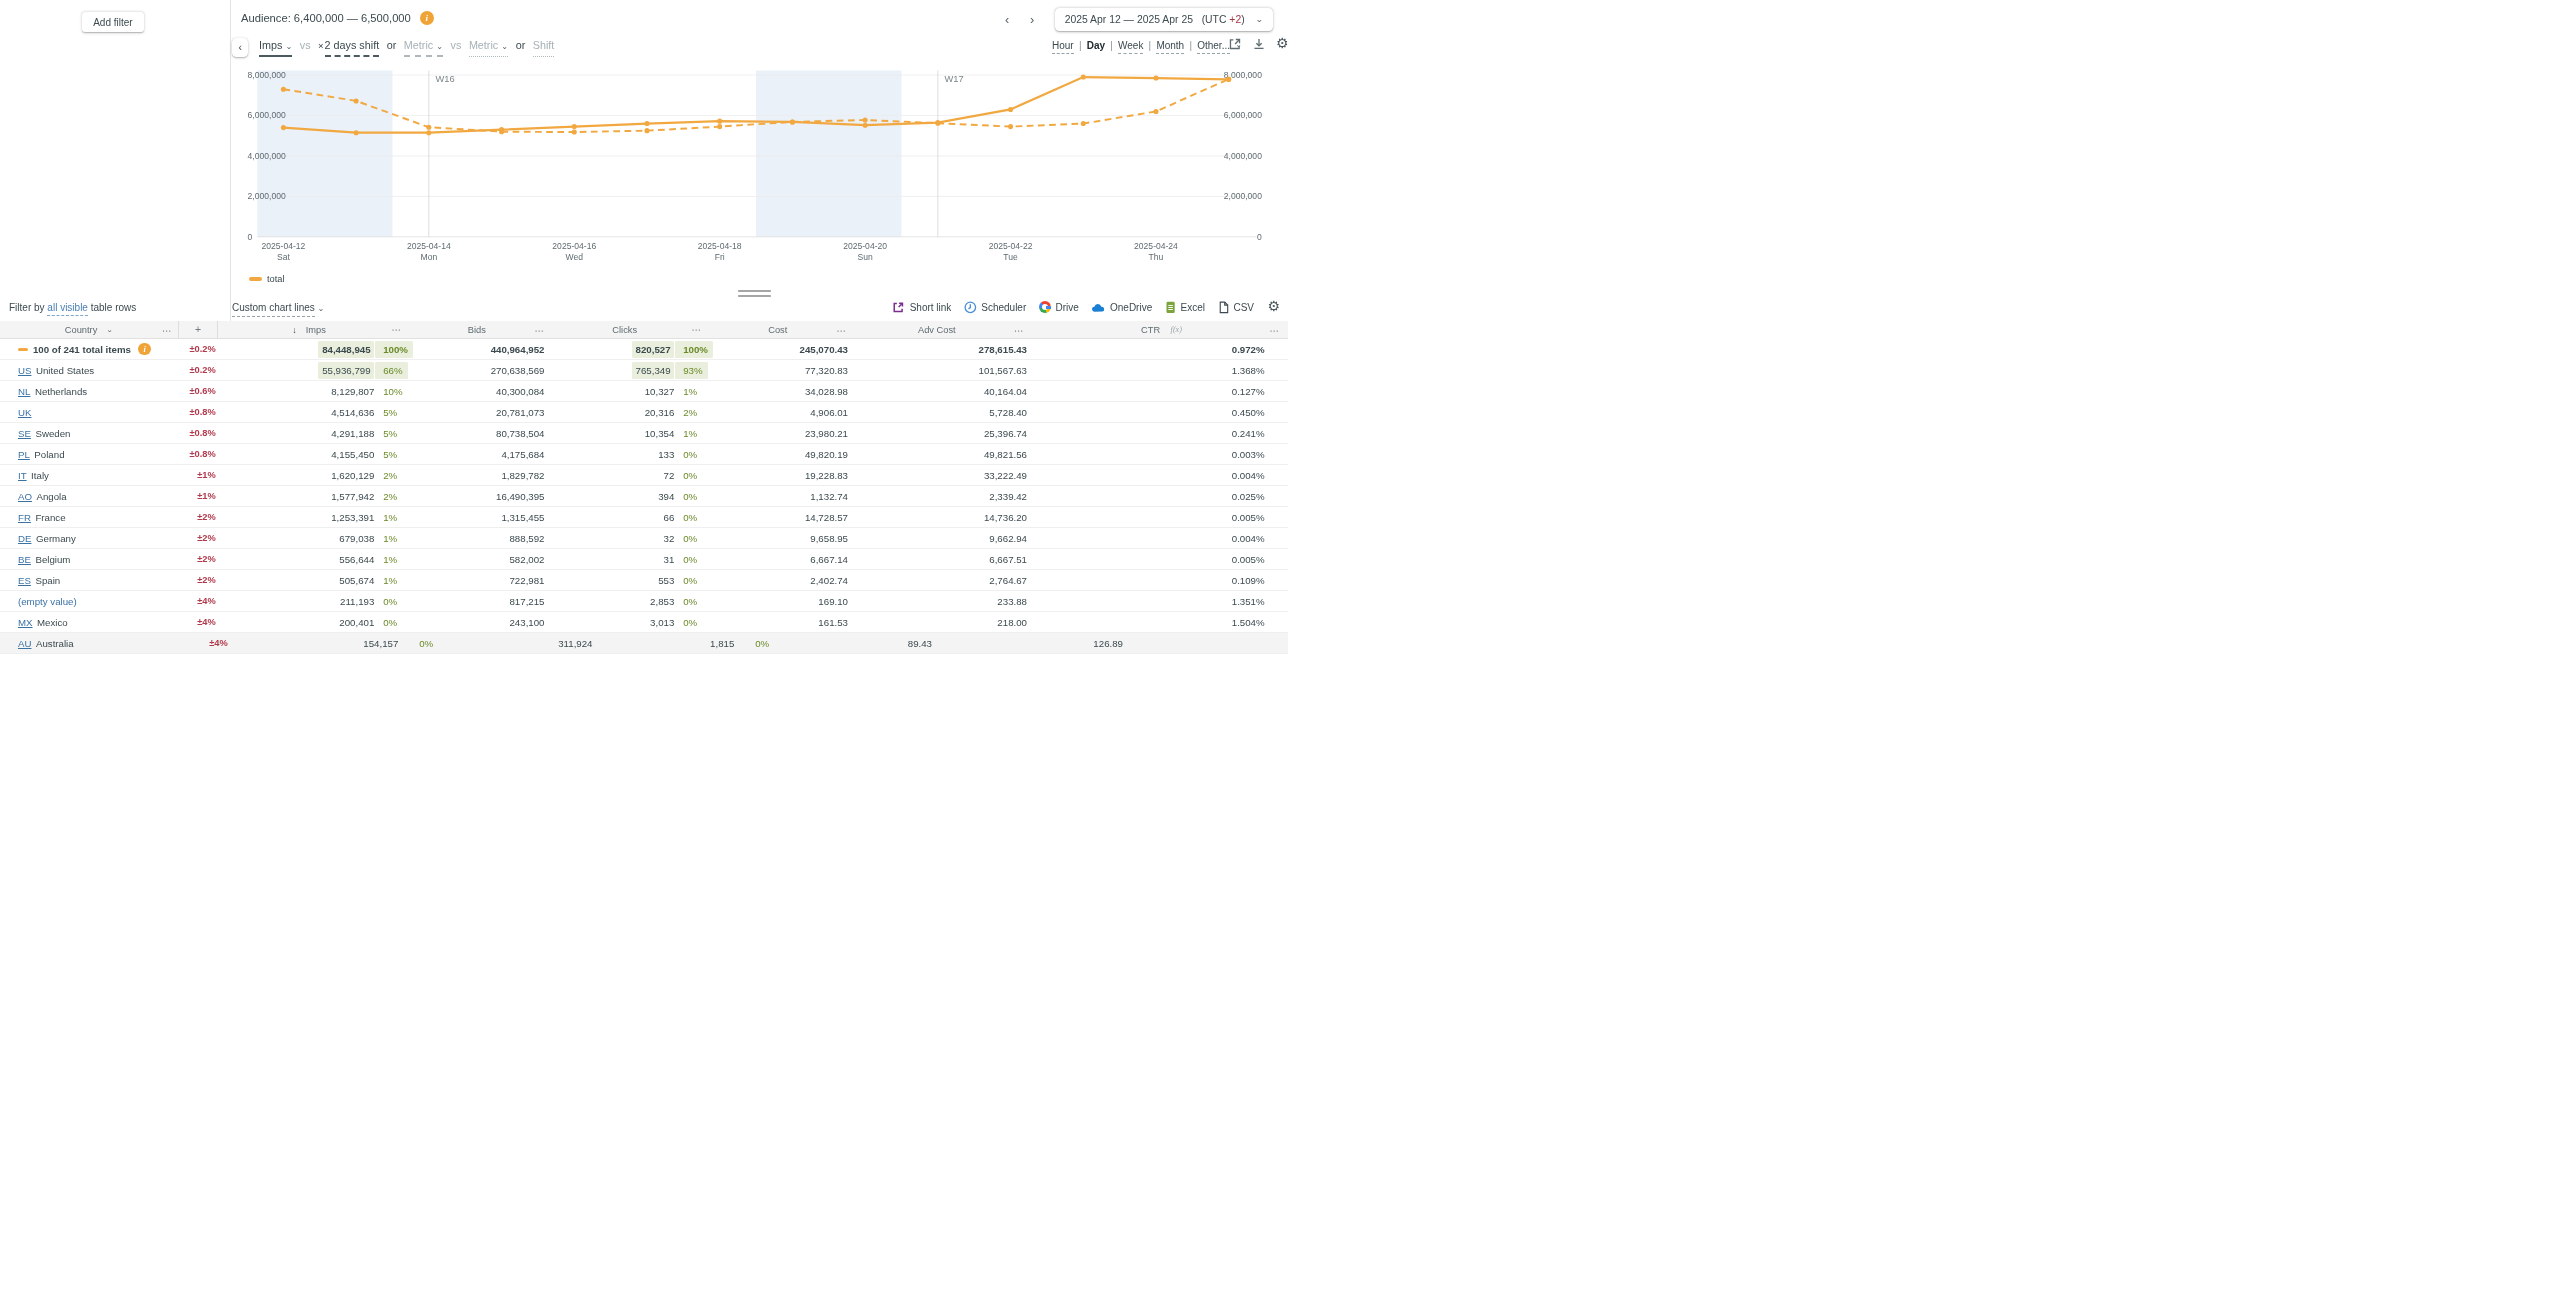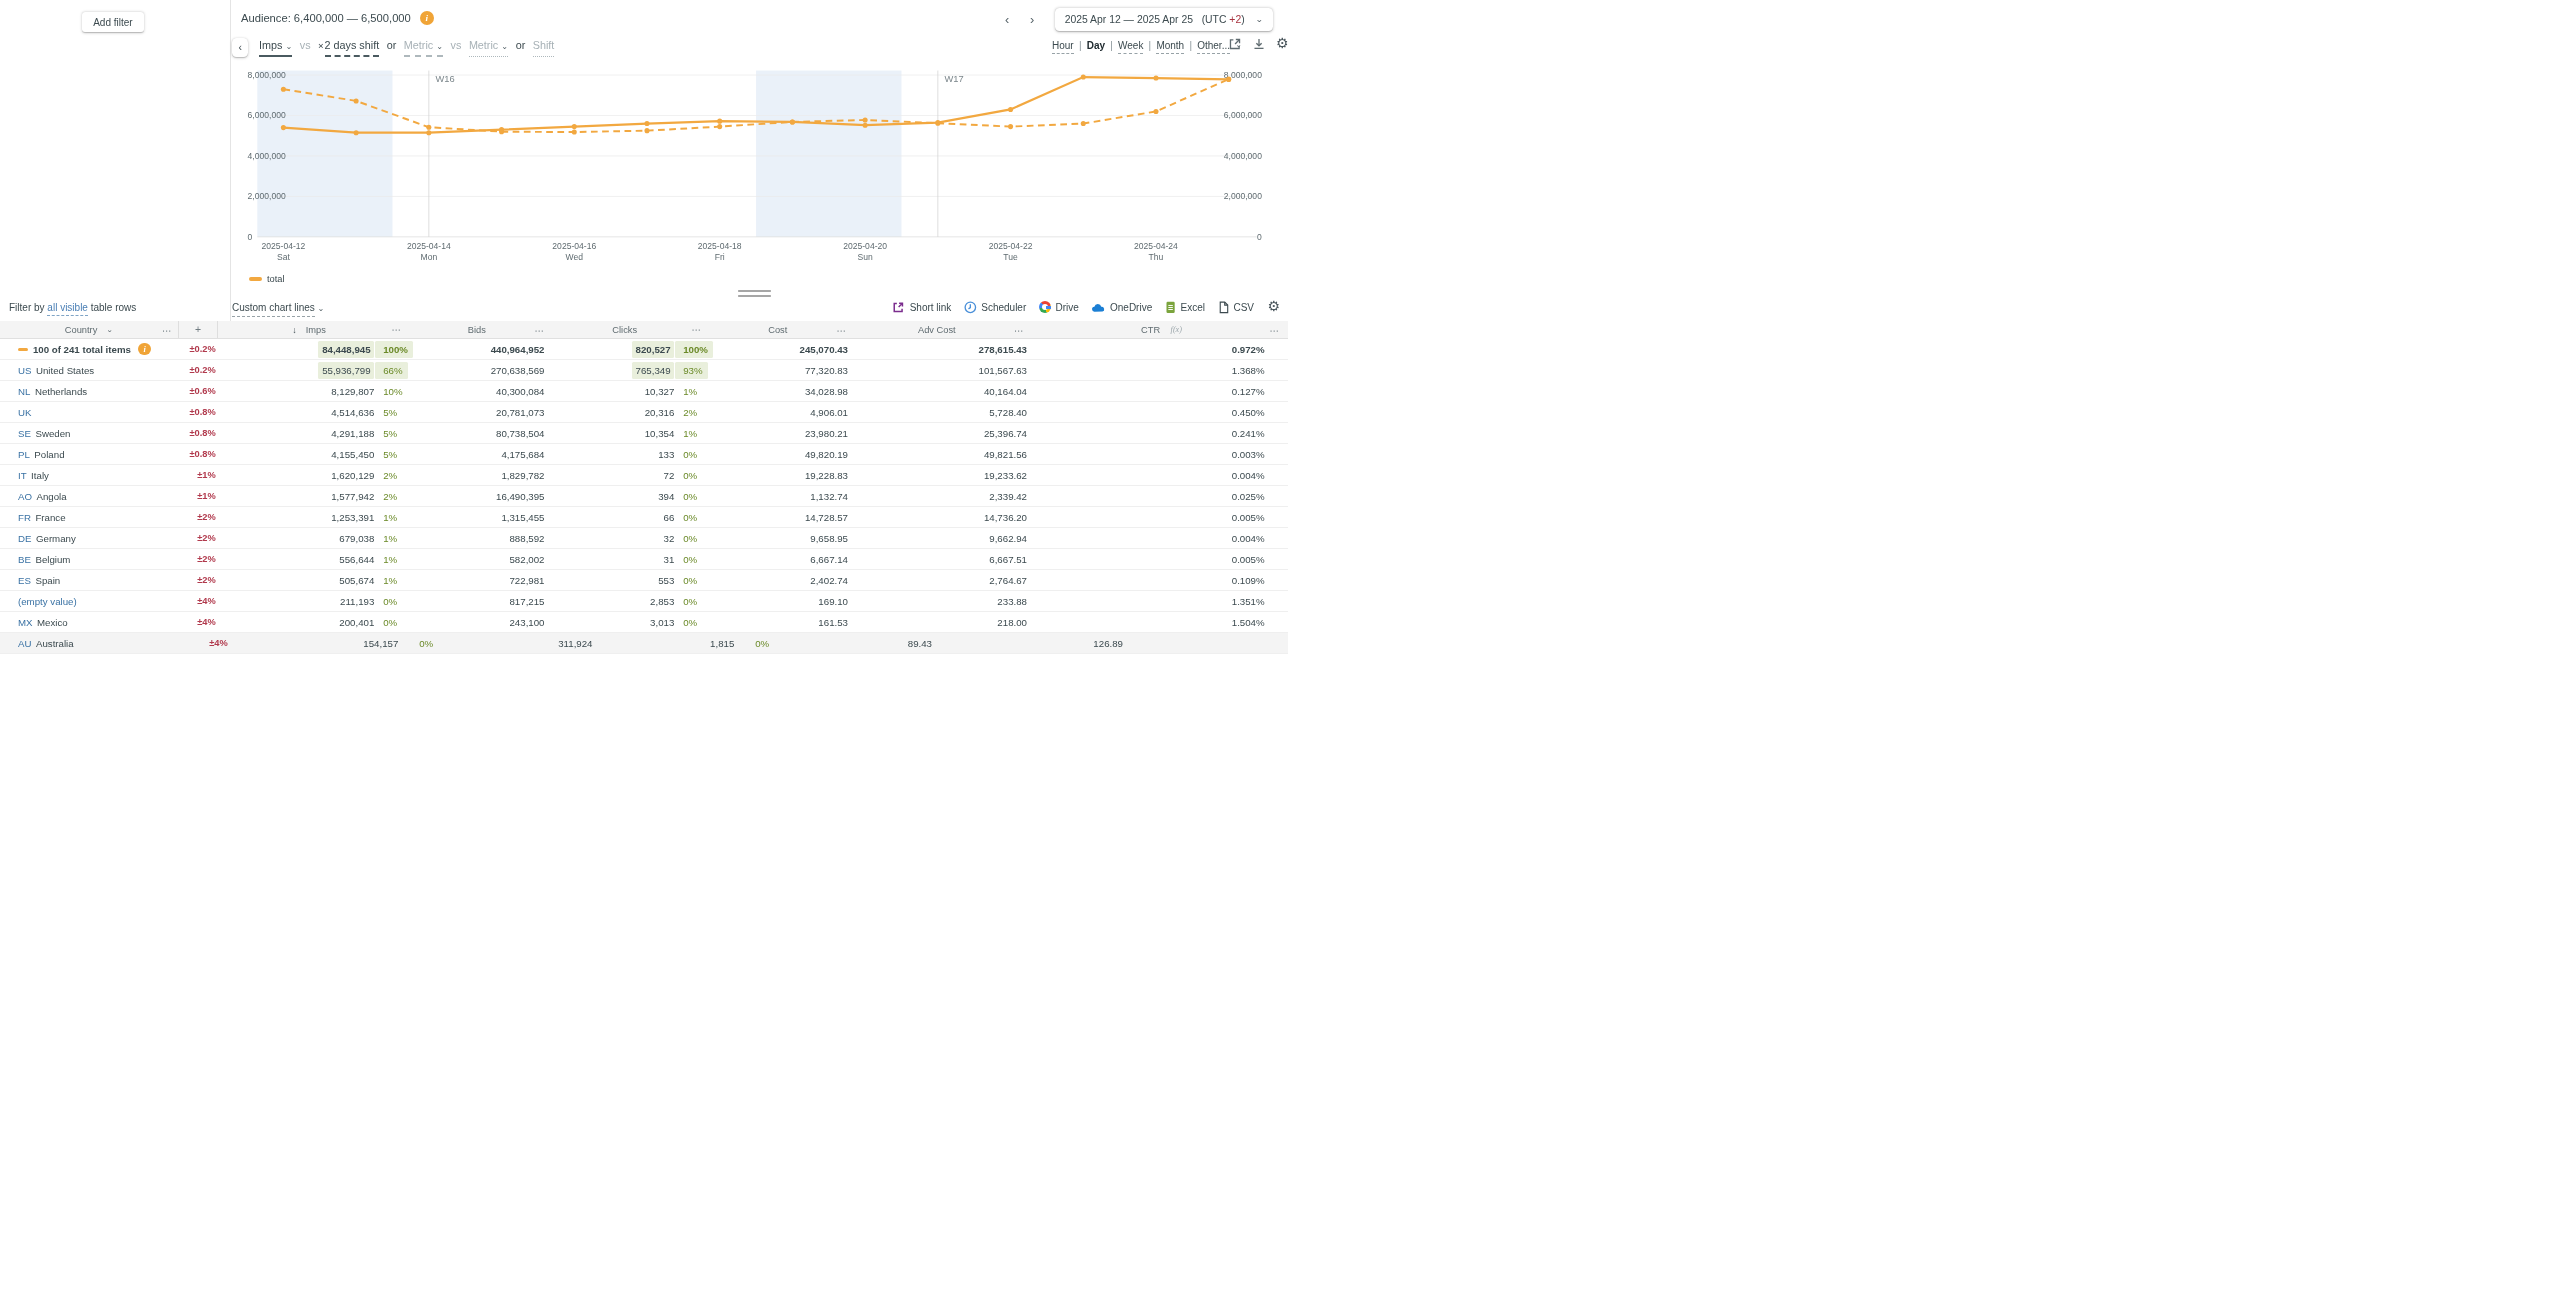--- a/index.html
+++ b/index.html
@@ -99,21 +99,21 @@
   .h-imps { padding-left:25px; } .h-bids { padding-right:16.4px; } .h-clicks { padding-left:22.4px; }
   .h-cost { padding-right:19.4px; } .h-adv { padding-right:19.4px; }
   .sort { font-size:9px; color:#3C4A4F; }
   .fx { font-style:italic; color:#9aa5aa; font-size:8.2px; margin-left:1.5px; font-family:"Liberation Serif", serif; }
 
   .trow { height:21px; border-bottom:0.7px solid #efefef; background:#fff; font-size:9.7px; }
   .trow.last { background:#f4f4f4;gap:12px; }
   .trow.total-row { font-weight:bold; }
   .cell { white-space:nowrap; }
   .c-country { padding-left:18px; display:flex; align-items:center; gap:4.5px; }
-  .code { color:#3A72A4; }
+  .code { color:#3A72A4;text-decoration:underline; }
   .cname.empty-val { color:#3A72A4; }
   .c-pm { text-align:right; padding-right:2.2px; color:#B13A4D; font-weight:bold; font-size:9.3px; }
   .c-num { text-align:right; }
   .n-imps { padding-right:0.7px; } .n-bids { padding-right:7.5px; } .n-clicks { padding-right:0.7px; }
   .n-cost { padding-right:9px; } .n-adv { padding-right:9px; } .n-ctr { padding-right:22.4px; }
   .c-pct { padding-left:8.2px; color:#6B8A28; }
   .hl { background:#E9EFDC; border-radius:1.5px; padding:3px 3.7px; }
   .c-pct .hl { margin-left:-8.2px; padding-left:8.2px; padding-right:5.2px; }
   .total-swatch { display:inline-block; width:10.4px; height:3px; border-radius:1.5px; background:#F2A840; flex:none; }
   .row-info { width:12.7px; height:12.7px; border-radius:50%; background:#F0A437; color:#fff; flex:none;
@@ -464,21 +464,21 @@
       <span class="cname">Italy</span>
 
     </div>
     <div class="cell c-pm">±1%</div>
     <div class="cell c-num n-imps"><span class="v">1,620,129</span></div>
     <div class="cell c-pct"><span class="v">2%</span></div>
     <div class="cell c-num n-bids"><span class="v">1,829,782</span></div>
     <div class="cell c-num n-clicks"><span class="v">72</span></div>
     <div class="cell c-pct"><span class="v">0%</span></div>
     <div class="cell c-num n-cost"><span class="v">19,228.83</span></div>
-    <div class="cell c-num n-adv"><span class="v">19,233.62</span></div>
+    <div class="cell c-num n-adv"><span class="v">33,222.49</span></div>
     <div class="cell c-num n-ctr"><span class="v">0.004%</span></div>
   </div>
       <div class="trow">
     <div class="cell c-country">
 
       <span class="code">AO</span>
       <span class="cname">Angola</span>
 
     </div>
     <div class="cell c-pm">±1%</div>

